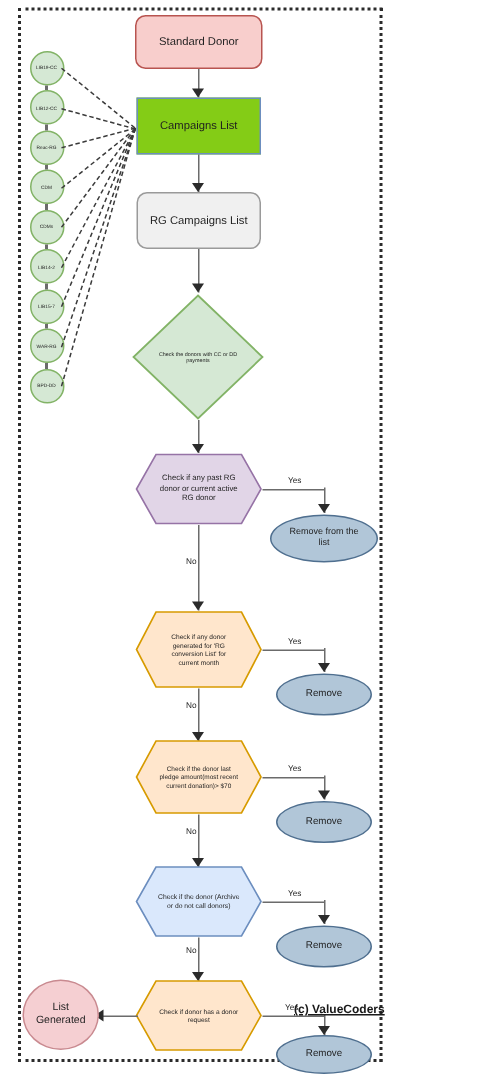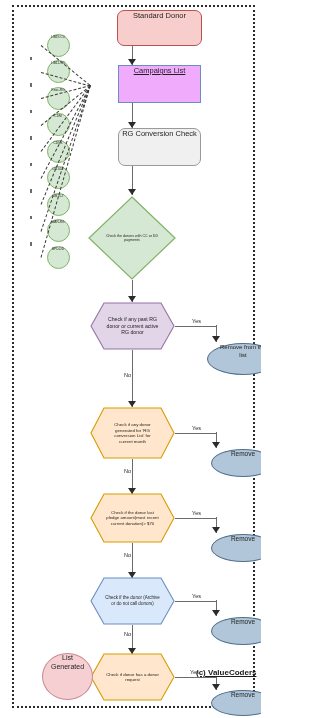--- a/index.html
+++ b/index.html
@@ -27,25 +27,25 @@
     width: 243px;
     height: 703px;
     border: 2px dotted #2b2b2b;
     box-sizing: border-box;
     pointer-events: none;
   }
   .node {
     position: absolute;
     box-sizing: border-box;
     display: flex;
+    align-items: center;
     justify-content: center;
     text-align: center;
     color: #1f1f1f;
     line-height: 1.25;
-    margin-left: 27px;
   }
   .node .lbl {
     display: block;
     padding: 0 3px;
     white-space: pre-line;
   }
   
   .rounded-rect {
     border-radius: 7px;
     border: 1px solid;
@@ -78,21 +78,21 @@
     text-align: center;
     line-height: 1.25;
     color: #1f1f1f;
     white-space: pre-line;
     padding: 0 10px;
     box-sizing: border-box;
     width: 100%;
   }
   
   .c-red    { background: #f8cecc; border-color: #b85450; }
-  .c-blue   { background: #f0abfc; border-color: #6c8ebf; text-decoration: underline; }
+  .c-blue   { background: #84cc16; border-color: #6c8ebf; }
   .c-grey   { background: #f0f0f0; border-color: #9a9a9a; }
   .c-green  { background: #d5e8d4; border-color: #82b366; }
   .c-slate  { background: #b1c6d8; border-color: #4f6f8f; }
   .c-pink   { background: #f5cfd2; border-color: #c98a90; }
 
   
   .edge {
     position: absolute;
     background: #6b6b6b;
   }
@@ -149,21 +149,21 @@
   <div class="arrow-down" style="left:128px; top:59px;"></div>
 
   <div class="node rect c-blue" style="left:91px; top:65px; width:83px; height:38px; font-size:7.5px;">
     <span class="lbl">Campaigns List</span>
   </div>
 
   <div class="edge edge-v" style="left:131.5px; top:103px; height:25px;"></div>
   <div class="arrow-down" style="left:128px; top:122px;"></div>
 
   <div class="node rounded-rect c-grey" style="left:91px; top:128px; width:83px; height:38px; font-size:7.5px;">
-    <span class="lbl">RG Conversion Check</span>
+    <span class="lbl">RG Campaigns List</span>
   </div>
 
   <div class="edge edge-v" style="left:131.5px; top:166px; height:29px;"></div>
   <div class="arrow-down" style="left:128px; top:189px;"></div>
 
   <div class="diamond-wrap" style="left:88px; top:196px; width:88px; height:84px;">
     <svg class="diamond-shape" viewBox="0 0 88 84" preserveAspectRatio="none">
       <polygon points="44,1 87,42 44,83 1,42" fill="#d5e8d4" stroke="#82b366" stroke-width="1.2"></polygon>
     </svg>
     <div class="diamond-text" style="font-size:3.6px;">Check the donors with CC or DD

